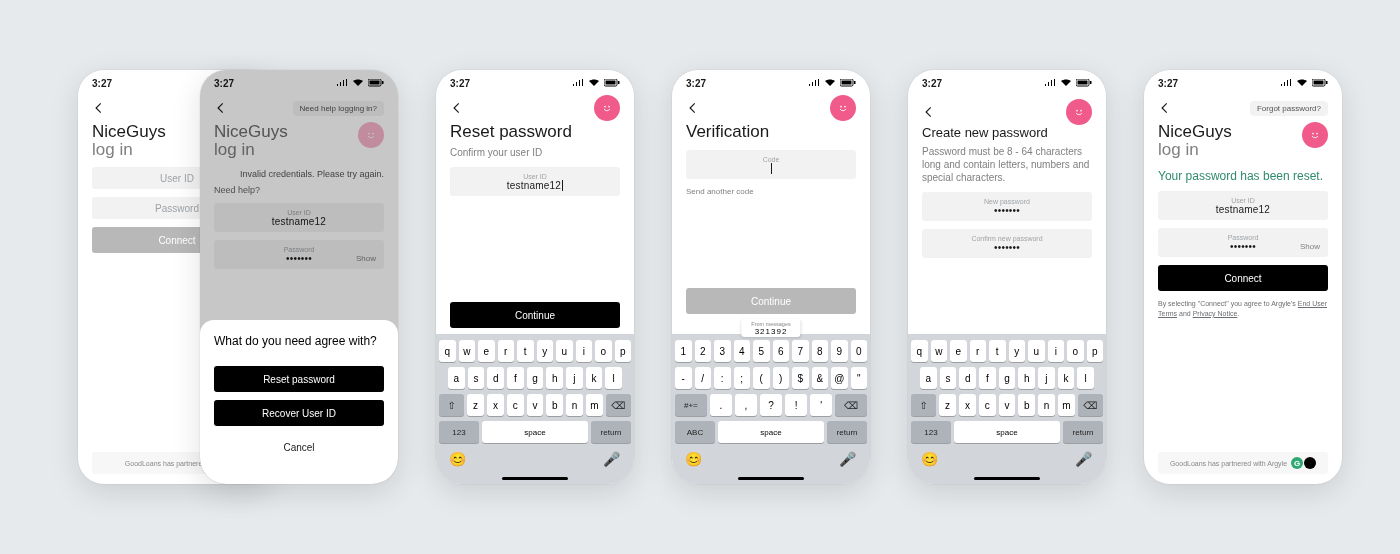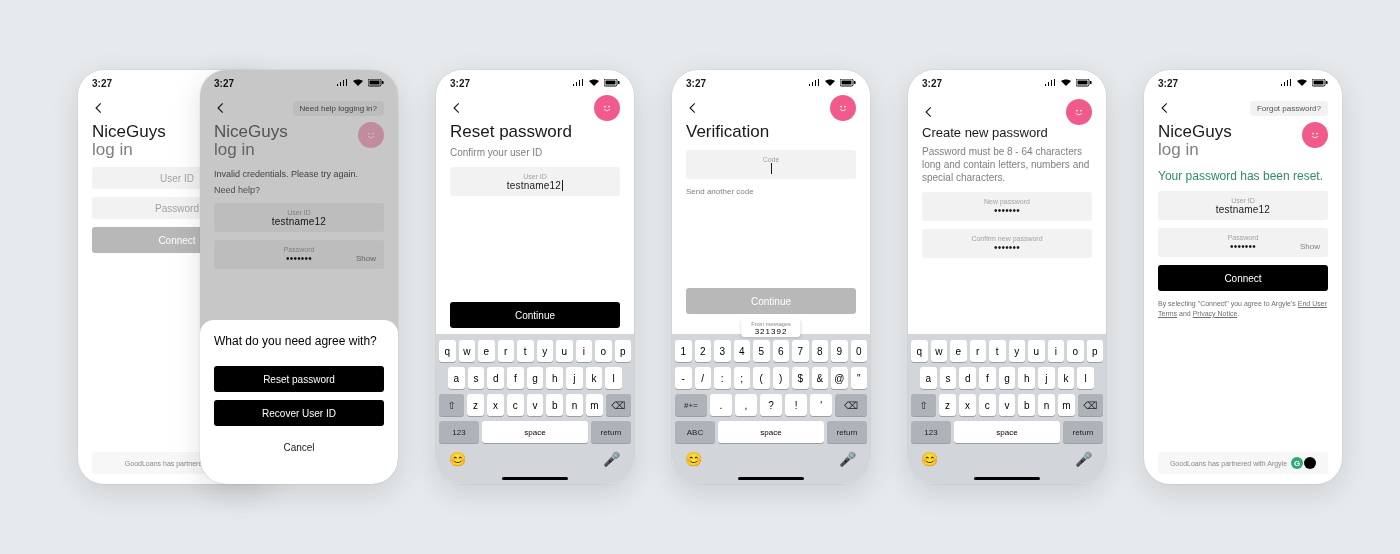--- a/index.html
+++ b/index.html
@@ -61,21 +61,21 @@
   .key-space{flex:4;}
   .kbd-hint{position:absolute;top:-15px;left:50%;transform:translateX(-50%);background:#fff;border-radius:3px;padding:2px 10px 1px;box-shadow:0 1px 3px rgba(0,0,0,.15);text-align:center;}
   .kbd-hint .hl{font-size:5.5px;color:#888;}
   .kbd-hint .hv{font-size:8px;letter-spacing:1px;}
   .kbd-bottom{display:flex;justify-content:space-between;align-items:center;padding:3px 10px 0;font-size:14px;color:#555;}
   .home-indicator{position:absolute;bottom:4px;left:50%;transform:translateX(-50%);width:66px;height:3px;background:#000;border-radius:2px;}
   
   .dim{position:absolute;inset:0;background:rgba(0,0,0,.22);}
   .sheet{position:absolute;bottom:0;left:0;right:0;background:#fff;border-radius:14px 14px 26px 26px;padding:14px 14px 24px;display:flex;flex-direction:column;}
   .sheet-title{font-size:12px;font-weight:500;margin-bottom:10px;}
-  .error-text{font-size:9px;color:#555;margin-top:10px;}
+  .error-text{font-size:9px;color:#555;margin-top:10px;text-align:right;}
   .help-link{font-size:9px;color:#666;margin-top:6px;text-decoration:underline;text-underline-offset:1px;}
   .success-msg{font-size:12px;color:var(--success);margin-top:10px;}
   .send-again{font-size:8px;color:var(--muted);margin-top:8px;}
   .partner-logo-g{width:12px;height:12px;border-radius:50%;background:#2fa874;color:#fff;font-size:8px;display:flex;align-items:center;justify-content:center;font-weight:700;}
   .partner-logo-a{width:12px;height:12px;border-radius:50%;background:#000;margin-left:-3px;}
 </style>
 </head>
 <body>
 
 <div class="phone" style="left:78px;top:70px;">

